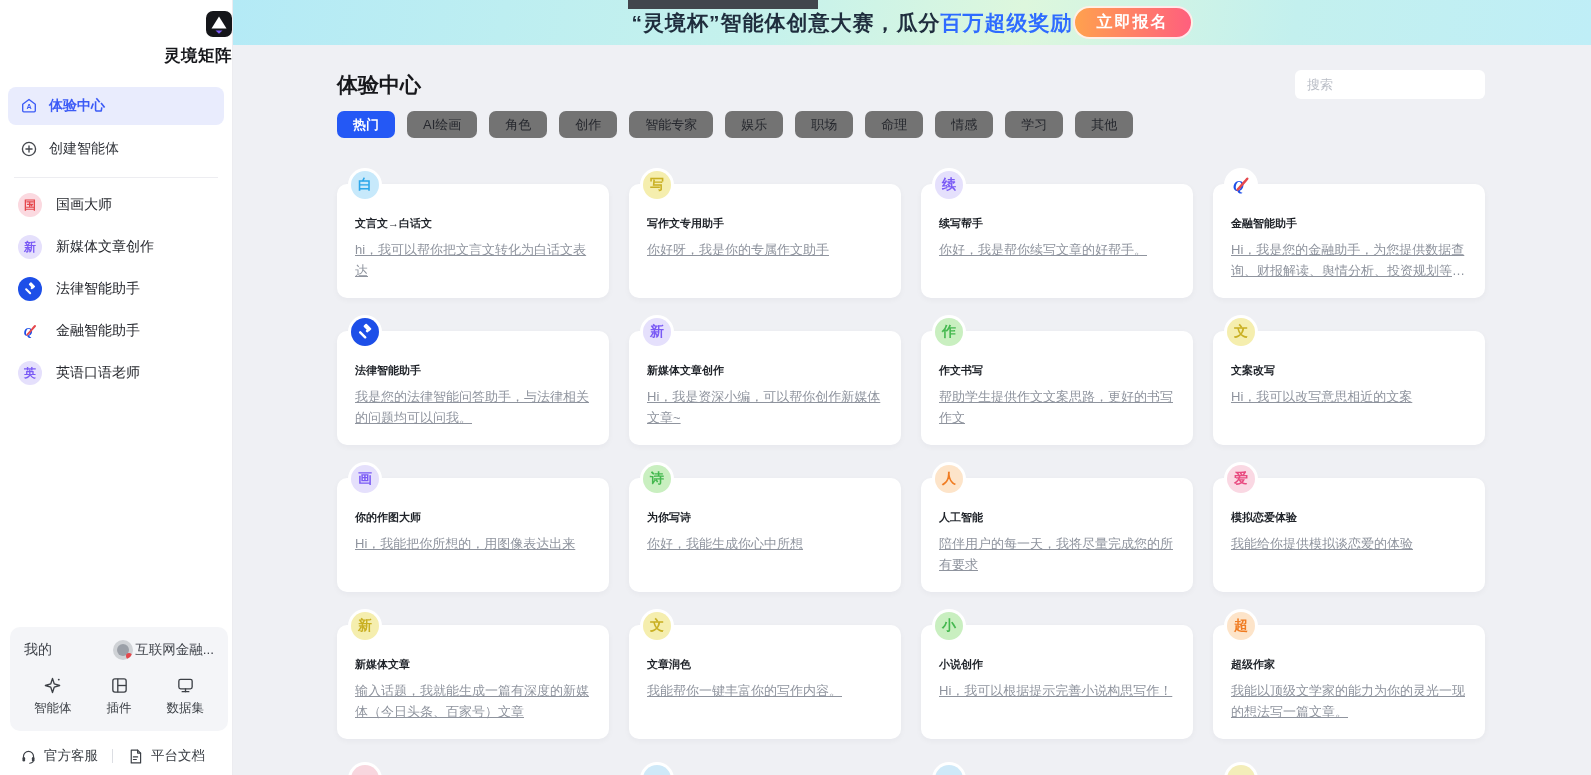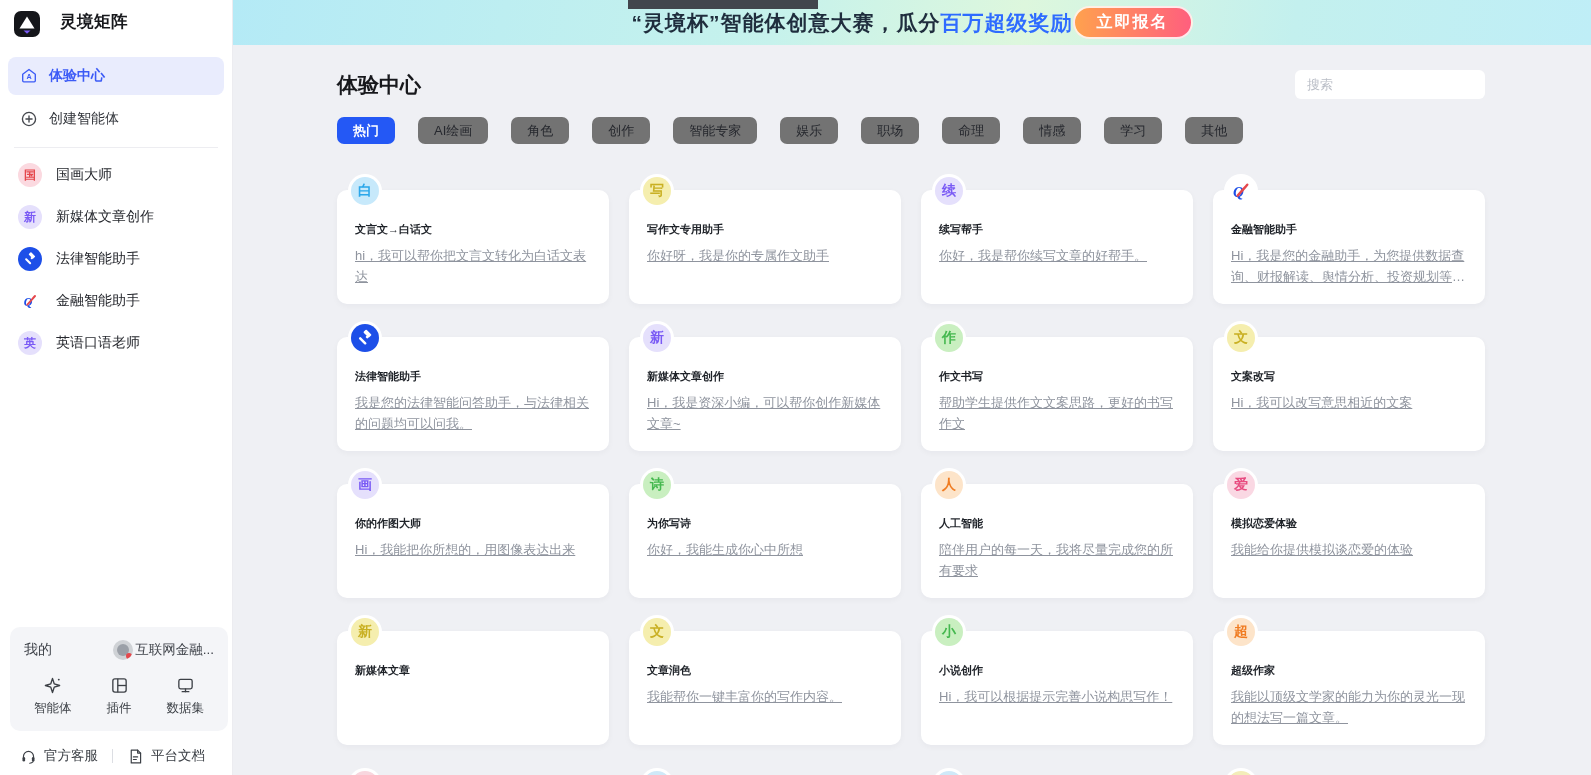--- a/index.html
+++ b/index.html
@@ -2,21 +2,21 @@
 <html><head>
 <meta charset="utf-8">
 <style>
   * { margin:0; padding:0; box-sizing:border-box; }
   html,body { width:1591px; height:775px; overflow:hidden; background:#eff0f4;
     font-family:"Liberation Sans", sans-serif; }
 
   
   .sidebar { position:absolute; left:0; top:0; bottom:0; width:233px; background:#fff;
     border-right:1px solid #ececf0; z-index:5; }
-  .brand { display:flex; align-items:flex-start; gap:20px; padding:11px 0 0 14px; cursor:pointer; }
+  .brand { display:flex; align-items:flex-end; gap:8px; padding:11px 0 0 14px; cursor:pointer;flex-direction:column; }
   .brand-name { font-size:16.5px; font-weight:bold; color:#17181c; letter-spacing:.5px; }
   .nav { padding:20px 8px 0; }
   .nav-item { display:flex; align-items:center; gap:11px; height:38px; padding:0 12px;
     border-radius:8px; font-size:14px; color:#33363c; cursor:pointer; margin-bottom:5px; }
   .nav-item.active { background:#e9ecfd; color:#3c5bf6; font-weight:bold; }
   .side-divider { height:1px; background:#ededf1; margin:9px 14px 6px; }
   .agent-list { padding:0 8px; }
   .agent-item { display:flex; align-items:center; gap:14px; height:42px; padding:0 10px;
     font-size:14px; color:#26282e; cursor:pointer; border-radius:8px; }
   .avatar-s { width:24px; height:24px; border-radius:50%; display:flex; align-items:center;
@@ -61,21 +61,21 @@
 
   
   .main { position:absolute; left:233px; top:45px; right:0; bottom:0; background:#eff0f4; overflow:hidden; }
   .main-inner { position:relative; padding:27px 0 0 104px; width:1252px; }
   .page-title { font-size:21px; font-weight:bold; color:#17181c; line-height:26px; }
   .search-box { position:absolute; left:1062px; top:25px; width:190px; height:29px; background:#fff;
     border:none; border-radius:6px; padding:0 12px; font-size:13px; color:#33363c; outline:none;
     font-family:"Liberation Sans", sans-serif; }
   .search-box::placeholder { color:#b9bdc6; }
 
-  .tabs { display:flex; gap:23px; margin-top:19px; }
+  .tabs { display:flex; gap:12px; margin-top:13px; }
   .tab { height:27px; display:flex; align-items:center; padding:0 16px; background:#737373;
     border-radius:7px; font-size:13px; color:#26282e; cursor:pointer; white-space:nowrap; }
   .tab.active { background:#2458f5; color:#fff; font-weight:bold; }
 
   .grid { margin-top:46px; width:1148px; display:grid; grid-template-columns:repeat(4,1fr);
     column-gap:20px; row-gap:33px; }
   .card { position:relative; height:114px; background:#fff; border-radius:10px;
     padding:32px 18px 0; box-shadow:0 2px 6px rgba(31,35,41,.04); cursor:pointer; }
   .avatar-c { position:absolute; top:-13px; left:14px; width:28px; height:28px; border-radius:50%;
     display:flex; align-items:center; justify-content:center; font-size:14px; font-weight:bold;
@@ -325,20 +325,21 @@
           <div class="card-desc">陪伴用户的每一天，我将尽量完成您的所有要求</div>
         </div>
         <div class="card">
           <span class="avatar-c" style="background: rgb(250, 216, 227); color: rgb(232, 75, 128);">爱</span>
           <div class="card-title">模拟恋爱体验</div>
           <div class="card-desc">我能给你提供模拟谈恋爱的体验</div>
         </div>
         <div class="card">
           <span class="avatar-c" style="background: rgb(245, 238, 174); color: rgb(201, 176, 35);">新</span>
           <div class="card-title">新媒体文章</div>
+          <div class="card-desc">输入话题，我就能生成一篇有深度的新媒体（今日头条、百家号）文章</div>
         </div>
         <div class="card">
           <span class="avatar-c" style="background: rgb(245, 238, 174); color: rgb(201, 176, 35);">文</span>
           <div class="card-title">文章润色</div>
           <div class="card-desc">我能帮你一键丰富你的写作内容。</div>
         </div>
         <div class="card">
           <span class="avatar-c" style="background: rgb(201, 239, 192); color: rgb(69, 184, 79);">小</span>
           <div class="card-title">小说创作</div>
           <div class="card-desc">Hi，我可以根据提示完善小说构思写作！</div>

